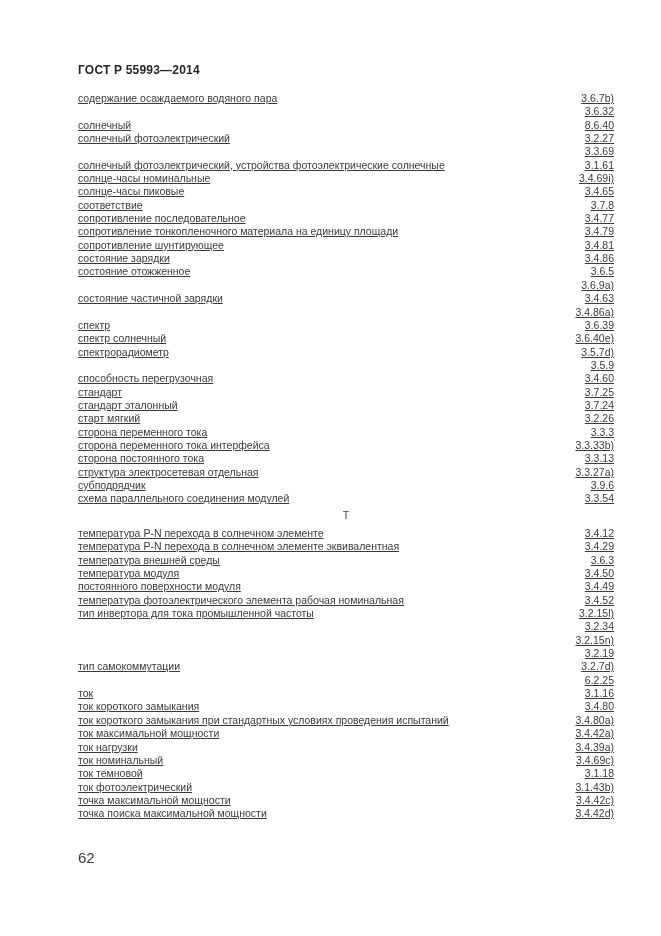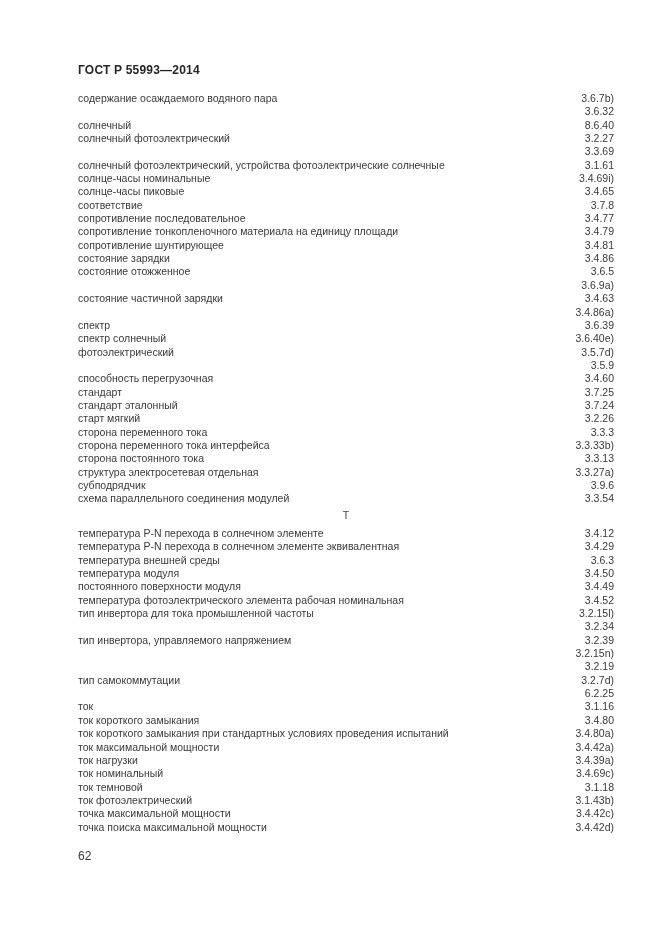--- a/index.html
+++ b/index.html
@@ -36,20 +36,21 @@
     top: 92px;
     width: 536px;
   }
   .row {
     display: flex;
     justify-content: space-between;
     align-items: flex-end;
     height: 13.35px;
     line-height: 13.35px;
     font-size: 10.5px;
+    text-decoration: underline;
   }
   .term {
     white-space: nowrap;
     color: #3a3a3a;
   }
   .ref {
     white-space: nowrap;
     color: #3a3a3a;
     text-align: right;
   }
@@ -59,21 +60,21 @@
     margin-top: 3px;
     margin-bottom: 5px;
     text-align: center;
     font-size: 10.5px;
     color: #4a4a4a;
   }
   .page-number {
     position: absolute;
     left: 78px;
     top: 849px;
-    font-size: 12px;
+    font-size: 15px;
     color: #3a3a3a;
   }
 </style>
 </head>
 <body>
 
 <div class="page">
 
   <div class="doc-header">ГОСТ Р 55993—2014</div>
 
@@ -148,21 +149,21 @@
       </div>
       <div class="row">
         <span class="term">спектр</span>
         <span class="ref">3.6.39</span>
       </div>
       <div class="row">
         <span class="term">спектр солнечный</span>
         <span class="ref">3.6.40e)</span>
       </div>
       <div class="row">
-        <span class="term">фотоэлектрический</span>
+        <span class="term">спектрорадиометр</span>
         <span class="ref">3.5.7d)</span>
       </div>
       <div class="row">
         <span class="term"></span>
         <span class="ref">3.5.9</span>
       </div>
       <div class="row">
         <span class="term">способность перегрузочная</span>
         <span class="ref">3.4.60</span>
       </div>
@@ -229,24 +230,20 @@
       </div>
       <div class="row">
         <span class="term">тип инвертора для тока промышленной частоты</span>
         <span class="ref">3.2.15l)</span>
       </div>
       <div class="row">
         <span class="term"></span>
         <span class="ref">3.2.34</span>
       </div>
       <div class="row">
-        <span class="term">тип инвертора, управляемого напряжением</span>
-        <span class="ref">3.2.39</span>
-      </div>
-      <div class="row">
         <span class="term"></span>
         <span class="ref">3.2.15n)</span>
       </div>
       <div class="row">
         <span class="term"></span>
         <span class="ref">3.2.19</span>
       </div>
       <div class="row">
         <span class="term">тип самокоммутации</span>
         <span class="ref">3.2.7d)</span>

